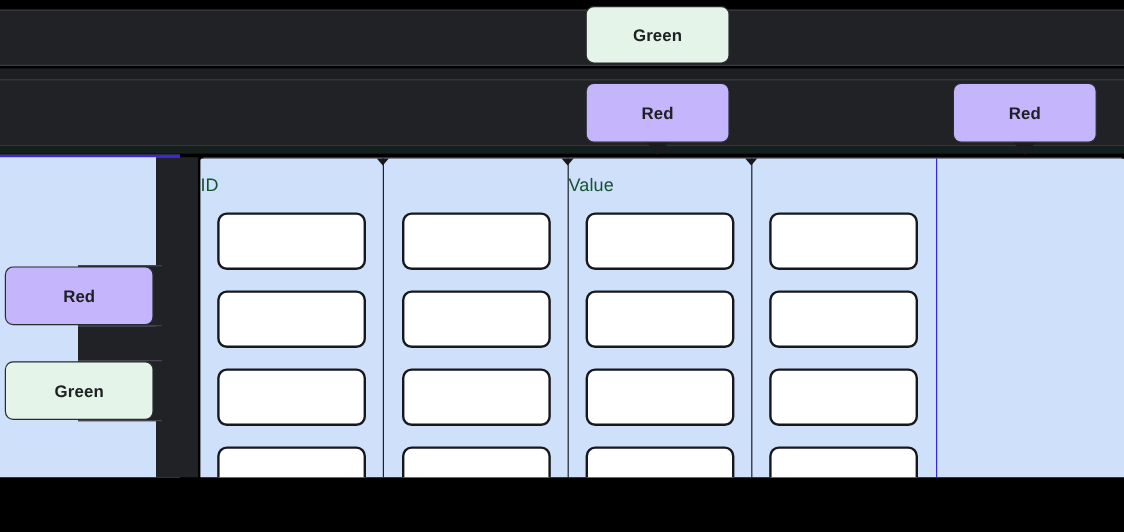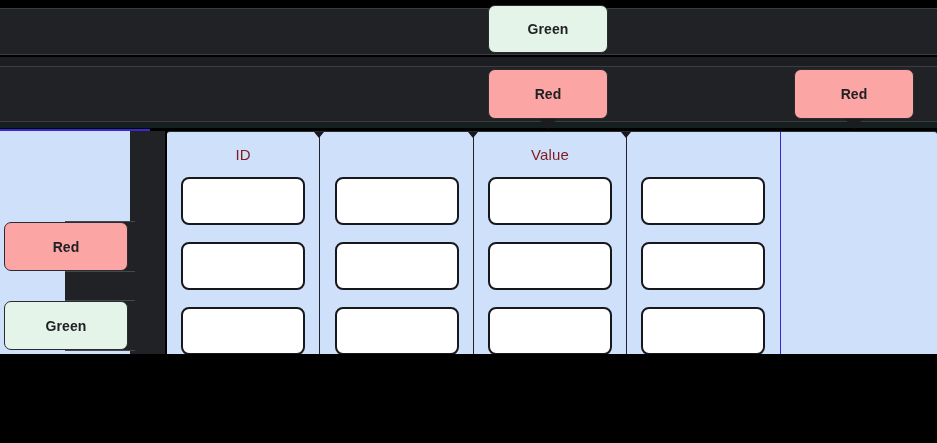--- a/index.html
+++ b/index.html
@@ -8,21 +8,21 @@
     background: #000000;
   }
   body {
     font-family: "Liberation Sans", sans-serif;
     -webkit-font-smoothing: antialiased;
   }
 
   #screen {
     position: relative;
     width: 937px;
-    height: 354px;
+    height: 398px;
     overflow: hidden;
     background: #000000;
   }
 
   
   .dark-bar {
     position: absolute;
     left: 0;
     width: 937px;
     background: #212226;
@@ -43,21 +43,21 @@
     border-radius: 7px;
     display: flex;
     align-items: center;
     justify-content: center;
     font-size: 14px;
     font-weight: bold;
     color: #202124;
     letter-spacing: 0.1px;
   }
   .chip.green { background: #e4f4e9; }
-  .chip.red   { background: #fca5a5; }
+  .chip.red   { background: #c4b5fd; }
 
   .chip-green-top { left: 488px; top: 5px;  width: 120px; height: 48px; }
   .chip-red-top   { left: 488px; top: 69px; width: 120px; height: 50px; }
   .chip-red-top2  { left: 794px; top: 69px; width: 120px; height: 50px; }
 
   .chip-red-side   { left: 4px; top: 222px; width: 124px; height: 49px; }
   .chip-green-side { left: 4px; top: 301px; width: 124px; height: 49px; }
 
   
   .caret {
@@ -126,23 +126,22 @@
     box-sizing: border-box;
     border-right: 1px solid #20212a;
   }
   .col:last-child { border-right: 1px solid #3a27d6; }
 
   .col-head {
     position: absolute;
     top: 14px;
     left: 0;
     width: 100%;
-    text-align: center;
     font-size: 15px;
-    color: #7f1d1d;
+    color: #14532d;
     letter-spacing: 0.1px;
   }
 
   .cell {
     position: absolute;
     left: 50%;
     transform: translateX(-50%);
     width: 124px;
     height: 48px;
     background: #ffffff;

